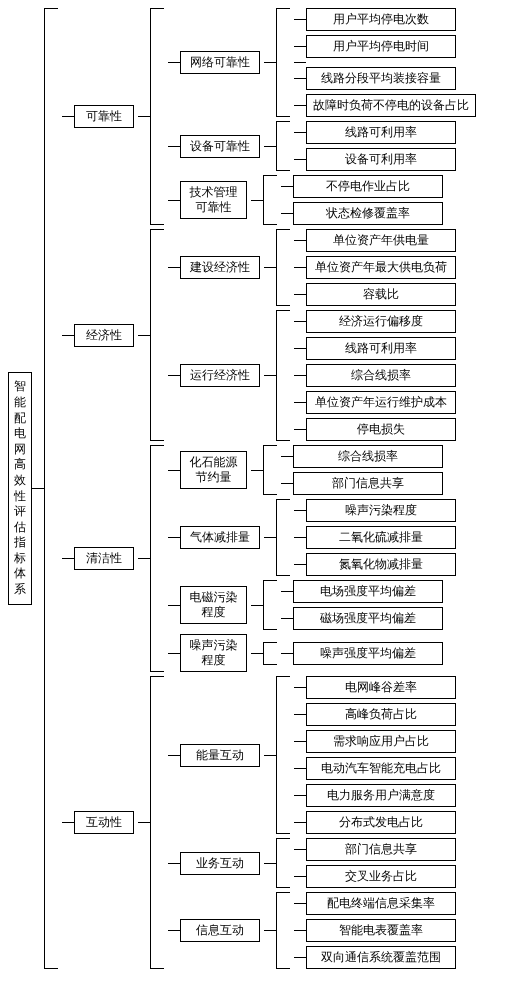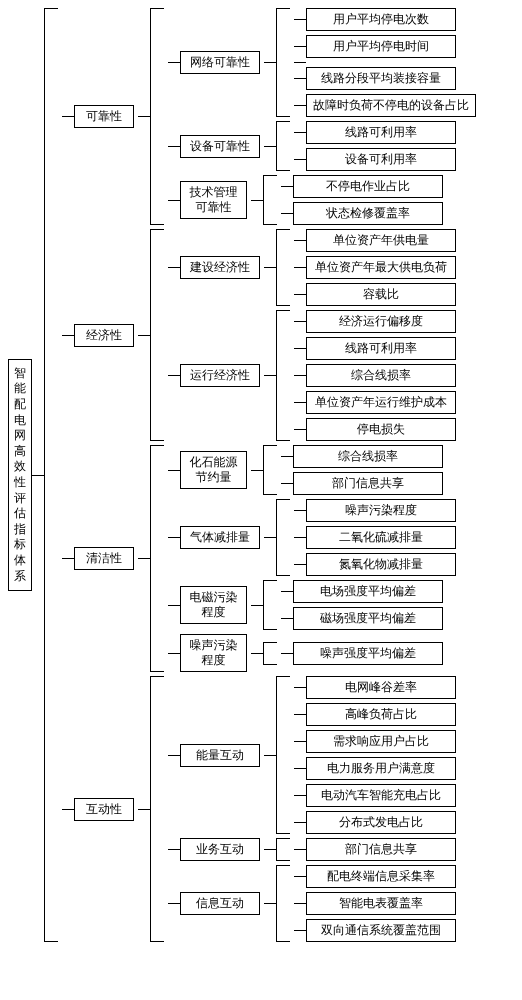--- a/index.html
+++ b/index.html
@@ -353,43 +353,47 @@
                 <div class="row">
                     <div class="conn"></div>
                     <div class="box leaf">高峰负荷占比</div>
                   </div>
                 <div class="row">
                     <div class="conn"></div>
                     <div class="box leaf">需求响应用户占比</div>
                   </div>
                 <div class="row">
                     <div class="conn"></div>
+                    <div class="box leaf">电动汽车智能充电占比</div>
+                  </div>
+                <div class="row">
+                    <div class="conn"></div>
                     <div class="box leaf">电力服务用户满意度</div>
                   </div>
                 <div class="row">
                     <div class="conn"></div>
-                    <div class="box leaf">电动汽车智能充电占比</div>
-                  </div>
-                <div class="row">
-                    <div class="conn"></div>
                     <div class="box leaf">分布式发电占比</div>
                   </div>
               </div>
             </div>
           </div>
           <div class="row">
             <div class="conn"></div>
             <div class="box mid">业务互动</div>
             <div class="sub">
               <div class="stub-left"></div>
               <div class="bracket"></div>
               <div class="children">
                 <div class="row">
                     <div class="conn"></div>
                     <div class="box leaf">部门信息共享</div>
+                  </div>
+                <div class="row">
+                    <div class="conn"></div>
+                    <div class="box leaf">交叉业务占比</div>
                   </div>
               </div>
             </div>
           </div>
           <div class="row">
             <div class="conn"></div>
             <div class="box mid">信息互动</div>
             <div class="sub">
               <div class="stub-left"></div>
               <div class="bracket"></div>

